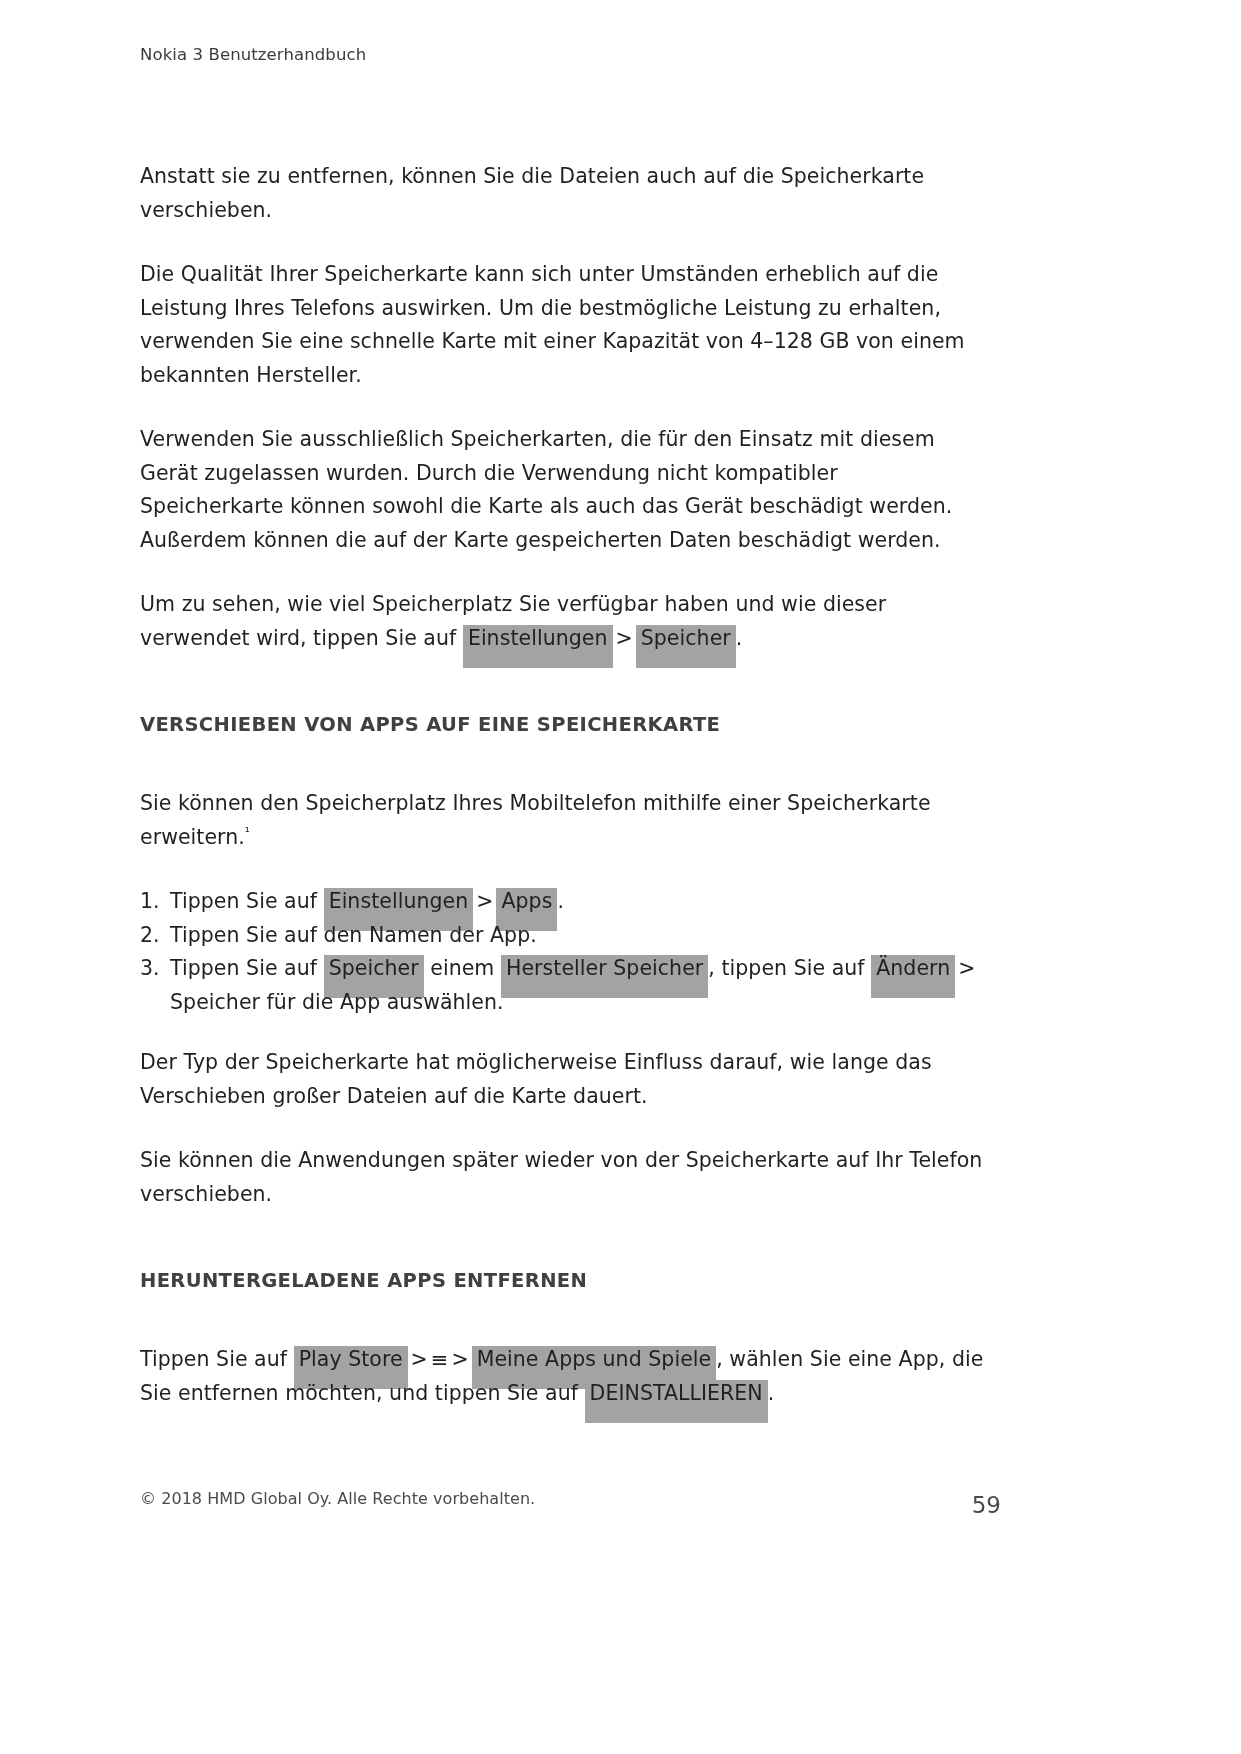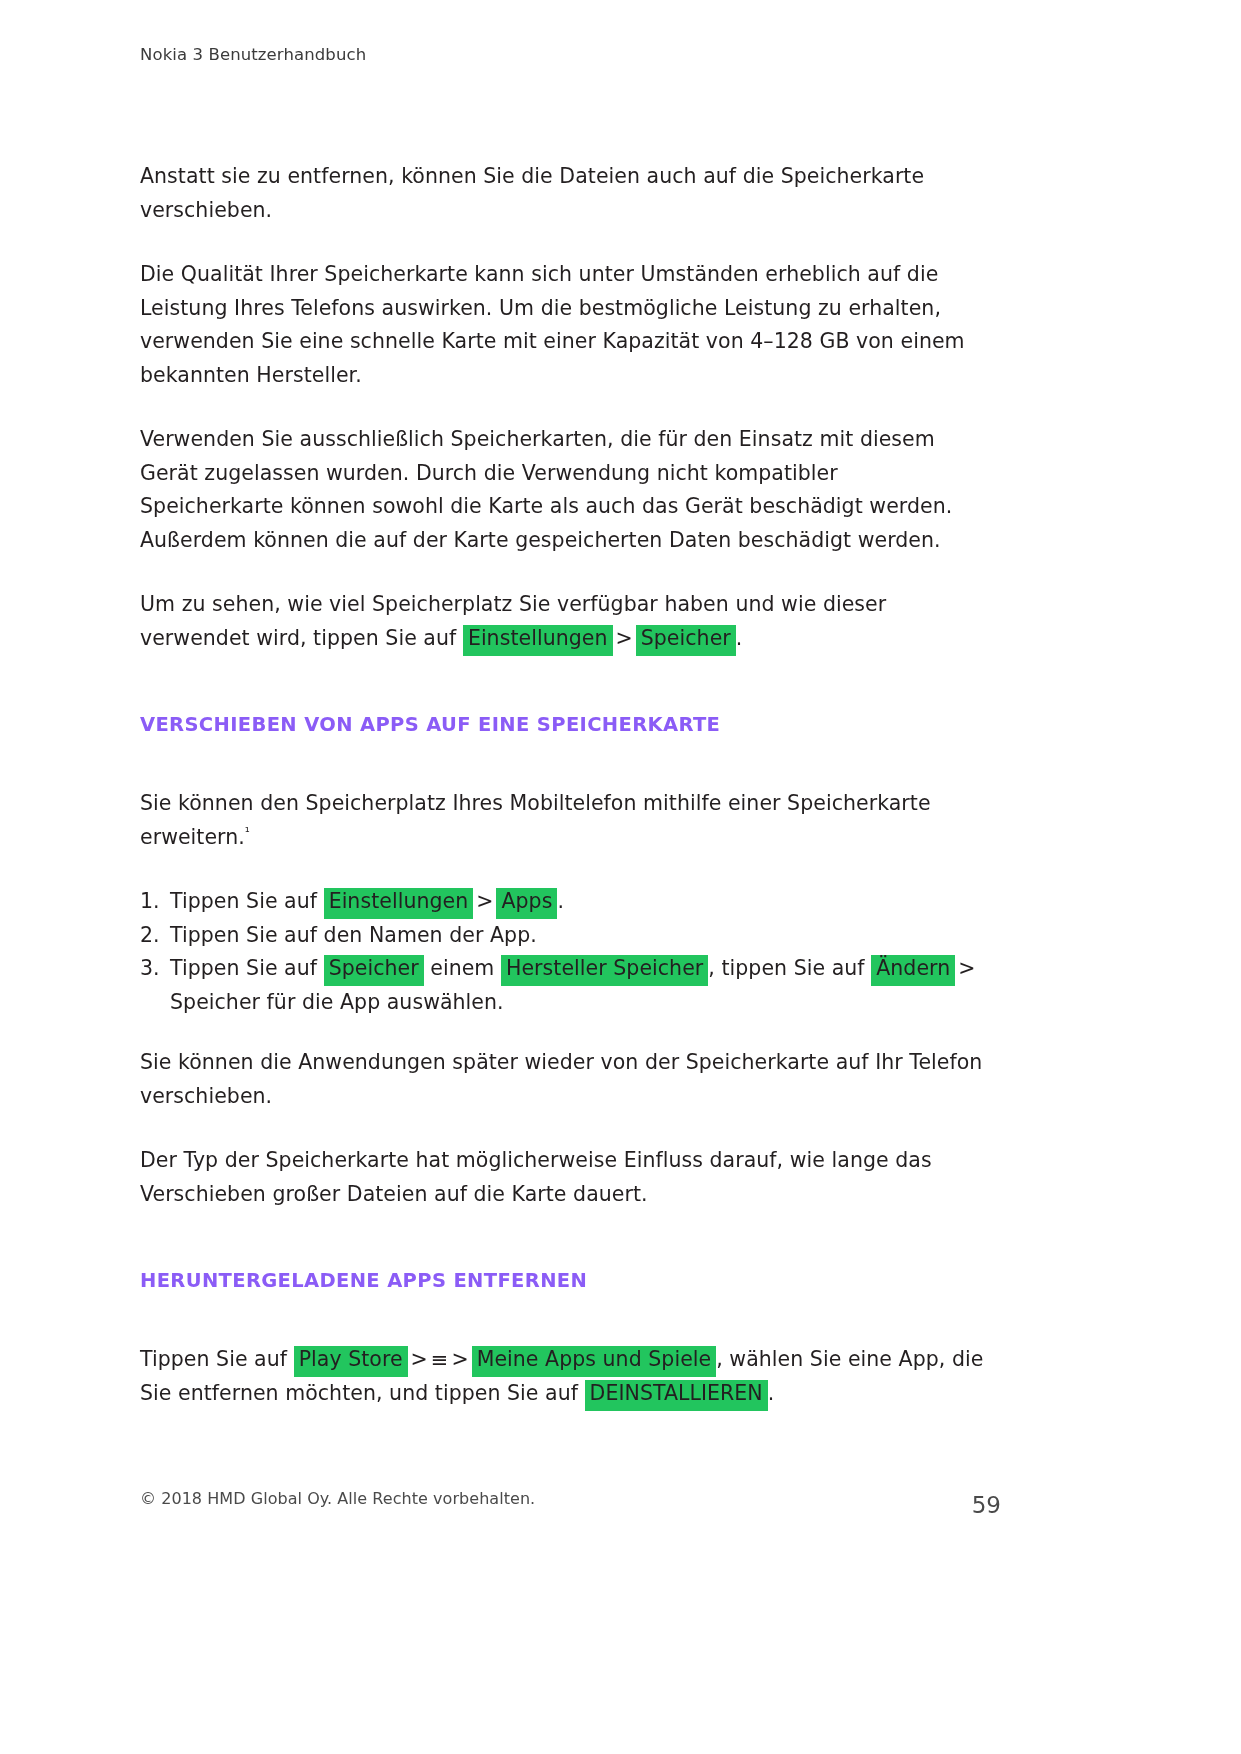--- a/index.html
+++ b/index.html
@@ -40,21 +40,21 @@
     margin: 0 0 31px 0;
     color: #231f20;
     letter-spacing: 0.05px;
     max-width: 845px;
   }
   h2.section-heading {
     font-size: 19.5px;
     font-weight: bold;
     letter-spacing: 0.35px;
     margin: 58px 0 0 0;
-    color: #8b5cf6;
+    color: #404040;
   }
   .after-heading {
     margin-top: 51px !important;
   }
   ol.steps {
     margin: 0 0 27px 0;
     padding: 0;
     list-style: none;
     max-width: 860px;
   }
@@ -65,22 +65,22 @@
     position: relative;
     padding-left: 30px;
     letter-spacing: 0.05px;
   }
   ol.steps li .num {
     position: absolute;
     left: 0;
     top: 0;
   }
   .chip {
-    background: #22c55e;
-    padding: 1px 5px 6px 5px;
+    background: #a3a3a3;
+    padding: 1px 5px 18px 5px;
     white-space: nowrap;
   }
   .sep {
     display: inline-block;
     padding: 0 3px;
   }
   .ham {
     display: inline-block;
     font-size: 21px;
     line-height: 1;
@@ -141,23 +141,23 @@
         <span class="num">1.</span><span>Tippen Sie auf</span> <span class="chip">Einstellungen</span><span class="sep">&gt;</span><span class="chip">Apps</span><span>.</span>
       </li>
       <li>
         <span class="num">2.</span><span>Tippen Sie auf den Namen der App.</span>
       </li>
       <li>
         <span class="num">3.</span><span>Tippen Sie auf</span> <span class="chip">Speicher</span> <span>einem</span> <span class="chip">Hersteller Speicher</span><span>, tippen Sie auf</span> <span class="chip">Ändern</span><span class="sep">&gt;</span><br><span>Speicher für die App auswählen.</span>
       </li>
     </ol>
 
+    <p class="body-text">Der Typ der Speicherkarte hat möglicherweise Einfluss darauf, wie lange das Verschieben großer Dateien auf die Karte dauert.</p>
+
     <p class="body-text">Sie können die Anwendungen später wieder von der Speicherkarte auf Ihr Telefon verschieben.</p>
-
-    <p class="body-text">Der Typ der Speicherkarte hat möglicherweise Einfluss darauf, wie lange das Verschieben großer Dateien auf die Karte dauert.</p>
 
     <h2 class="section-heading">HERUNTERGELADENE APPS ENTFERNEN</h2>
 
     <p class="body-text after-heading"><span>Tippen Sie auf</span> <span class="chip">Play Store</span><span class="sep">&gt;</span><span class="ham">≡</span><span class="sep">&gt;</span><span class="chip">Meine Apps und Spiele</span><span>, wählen Sie eine App, die Sie entfernen möchten, und tippen Sie auf</span> <span class="chip">DEINSTALLIEREN</span><span>.</span></p>
 
   </div>
 
   <div class="footer">
     <div class="footer-copy">© 2018 HMD Global Oy. Alle Rechte vorbehalten.</div>
     <div class="footer-page">59</div>

